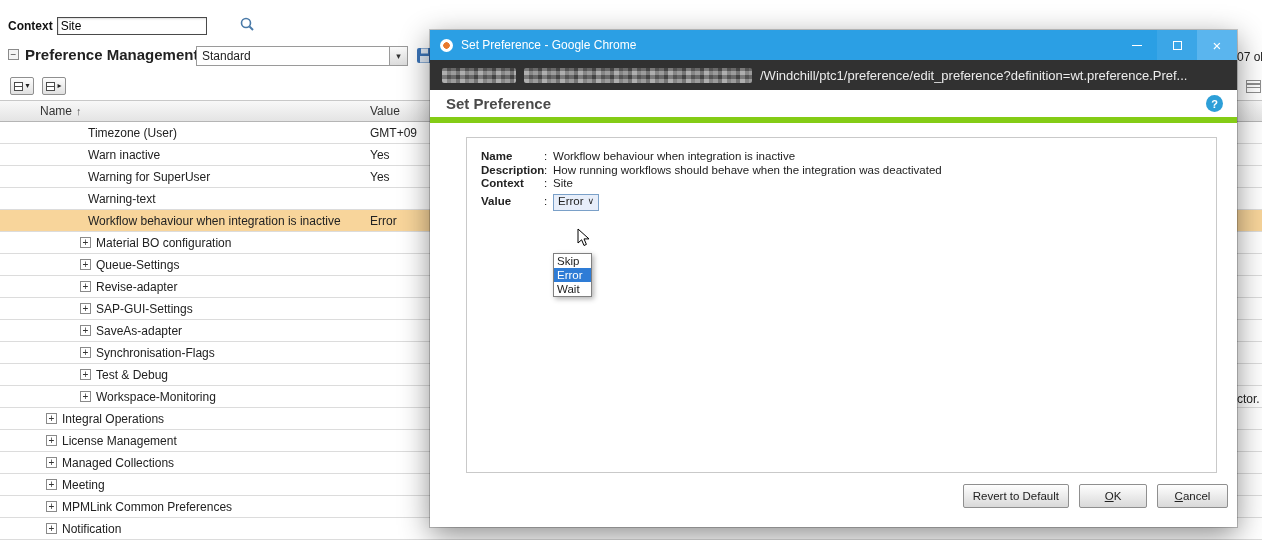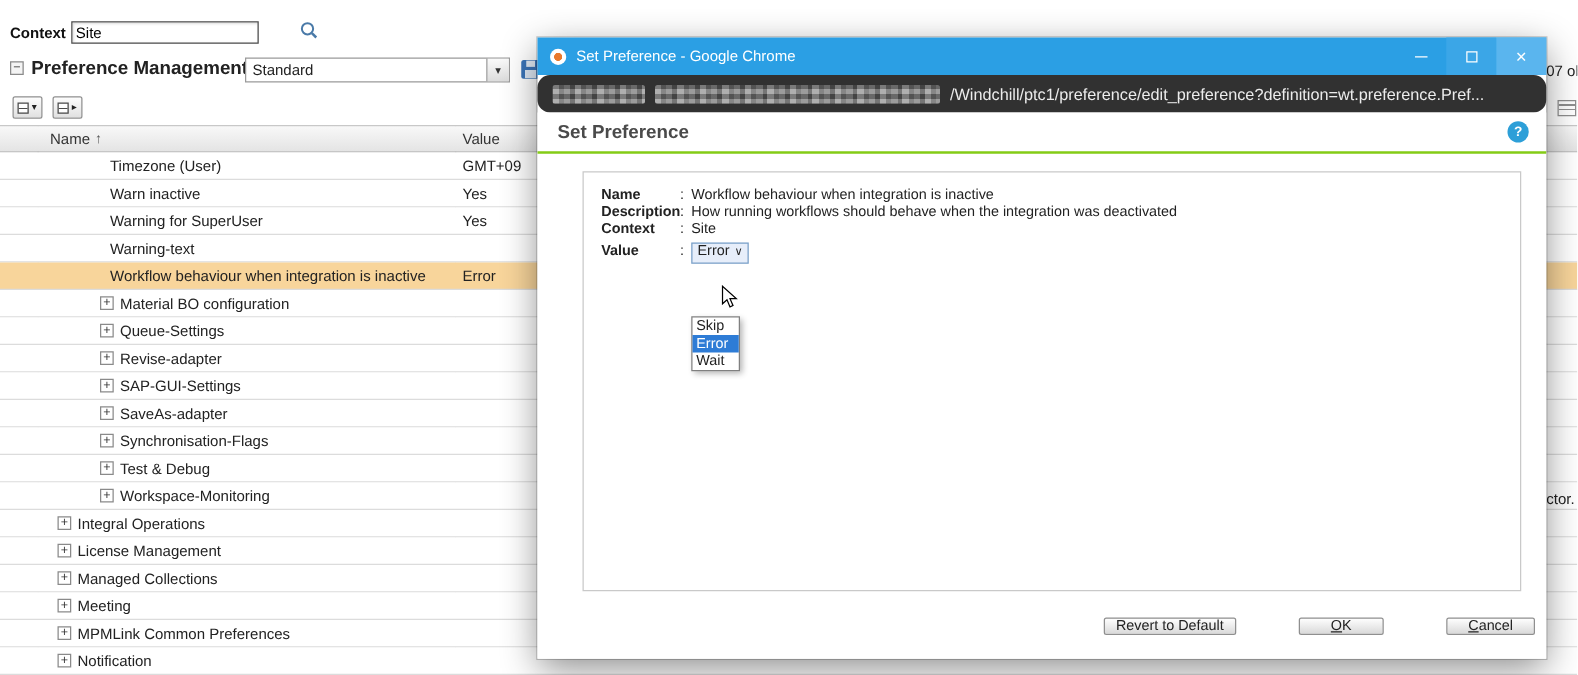--- a/index.html
+++ b/index.html
@@ -64,31 +64,31 @@
           box-shadow:0 8px 28px rgba(0,0,0,.45), 0 0 0 1px rgba(0,0,0,.2); display:flex; flex-direction:column; background:#fff; }
   .titlebar{ height:30px; background:#2b9fe4; display:flex; align-items:center; padding-left:10px; flex:none; }
   .favicon{ width:13px; height:13px; border-radius:50%; background:radial-gradient(circle at 50% 50%, #e8792d 0 3px, #fff 3.5px); flex:none; }
   .wtitle{ color:#fff; font-size:12px; margin-left:8px; flex:1; white-space:nowrap; overflow:hidden; }
   .wbtn{ width:40px; height:30px; display:flex; align-items:center; justify-content:center; flex:none; }
   .wbtn.max{ background:#3ba6e7; }
   .wbtn.close{ background:#5ab5ee; color:#fff; font-size:15px; }
   .min-g{ width:10px; height:1px; background:#fff; }
   .max-g{ width:9px; height:9px; border:1px solid #fff; }
 
-  .urlbar{ height:30px; background:#313131; display:flex; align-items:center; padding:0 12px; gap:8px; flex:none;border-radius:10px; }
+  .urlbar{ height:30px; background:#313131; display:flex; align-items:center; padding:0 12px; gap:8px; flex:none; }
   .pix{ height:15px; border-radius:2px; flex:none;
         background:
           repeating-linear-gradient(90deg, #9d9d9d 0 5px, #6b6b6b 5px 9px, #868686 9px 14px, #575757 14px 18px),
           repeating-linear-gradient(0deg, rgba(255,255,255,.18) 0 4px, rgba(0,0,0,.22) 4px 8px);
         background-blend-mode:overlay; }
   .pix1{ width:74px; } .pix2{ width:228px; }
   .urltext{ color:#ececec; font-size:13px; white-space:nowrap; overflow:hidden; flex:1; }
 
   .content{ position:relative; flex:1; background:#fff; }
-  .hdr{ height:33px; border-bottom:2px solid #84cc16; display:flex; align-items:center; padding:0 14px 0 16px; }
+  .hdr{ height:33px; border-bottom:6px solid #84cc16; display:flex; align-items:center; padding:0 14px 0 16px; }
   .hdr-title{ font-weight:bold; font-size:15px; color:#4a4a4a; flex:1; }
   .help{ width:17px; height:17px; border-radius:50%; background:#2d9fd8; color:#fff; font-weight:bold; font-size:11px;
          display:flex; align-items:center; justify-content:center; }
 
   .panel{ position:absolute; left:36px; top:47px; width:751px; height:336px; border:1px solid #c9c9c9;
           padding:12px 0 0 14px; font-size:11.5px; background:#fff; }
   .frow{ display:flex; line-height:13.5px; }
   .flabel{ width:63px; font-weight:bold; flex:none; }
   .fcolon{ width:9px; flex:none; }
   .fcolon::before{ content:":"; }
@@ -105,23 +105,23 @@
   .lrow{ display:flex; align-items:center; margin-top:9px; }
   .lrow input{ width:13px; height:13px; margin-left:1px; }
 
   .open-list{ position:absolute; left:86px; top:73px; min-width:36px; background:#fff; border:1px solid #808080;
               box-shadow:2px 2px 5px rgba(0,0,0,.3); z-index:5;margin-top:42px; }
   .opt{ height:14px; line-height:14px; padding:0 8px 0 3px; font-size:11.5px; white-space:nowrap; }
   .opt.sel{ background:#2e7cd6; color:#fff; }
   .cursor{ position:absolute; left:110px; top:90px; z-index:20; }
 
   .footer{ position:absolute; right:9px; bottom:19px; display:flex; gap:10px; }
-  .btn{ height:14px; padding:0 9px; font:11.5px "Liberation Sans",sans-serif; color:#222;
+  .btn{ height:24px; padding:0 9px; font:11.5px "Liberation Sans",sans-serif; color:#222;
         border:1px solid #8f8f8f; border-radius:2px; background:linear-gradient(#fefefe,#d9d9d9);
-        display:flex; align-items:center; justify-content:center; white-space:nowrap;margin-left:40px; }
+        display:flex; align-items:center; justify-content:center; white-space:nowrap; }
   .footer .btn:nth-child(2){ width:68px; }
   .footer .btn:nth-child(3){ width:71px; }
 </style>
 </head>
 <body>
 
 <div class="screen">
 
   <div class="vline vl1"></div>
   <div class="vline vl2"></div>

